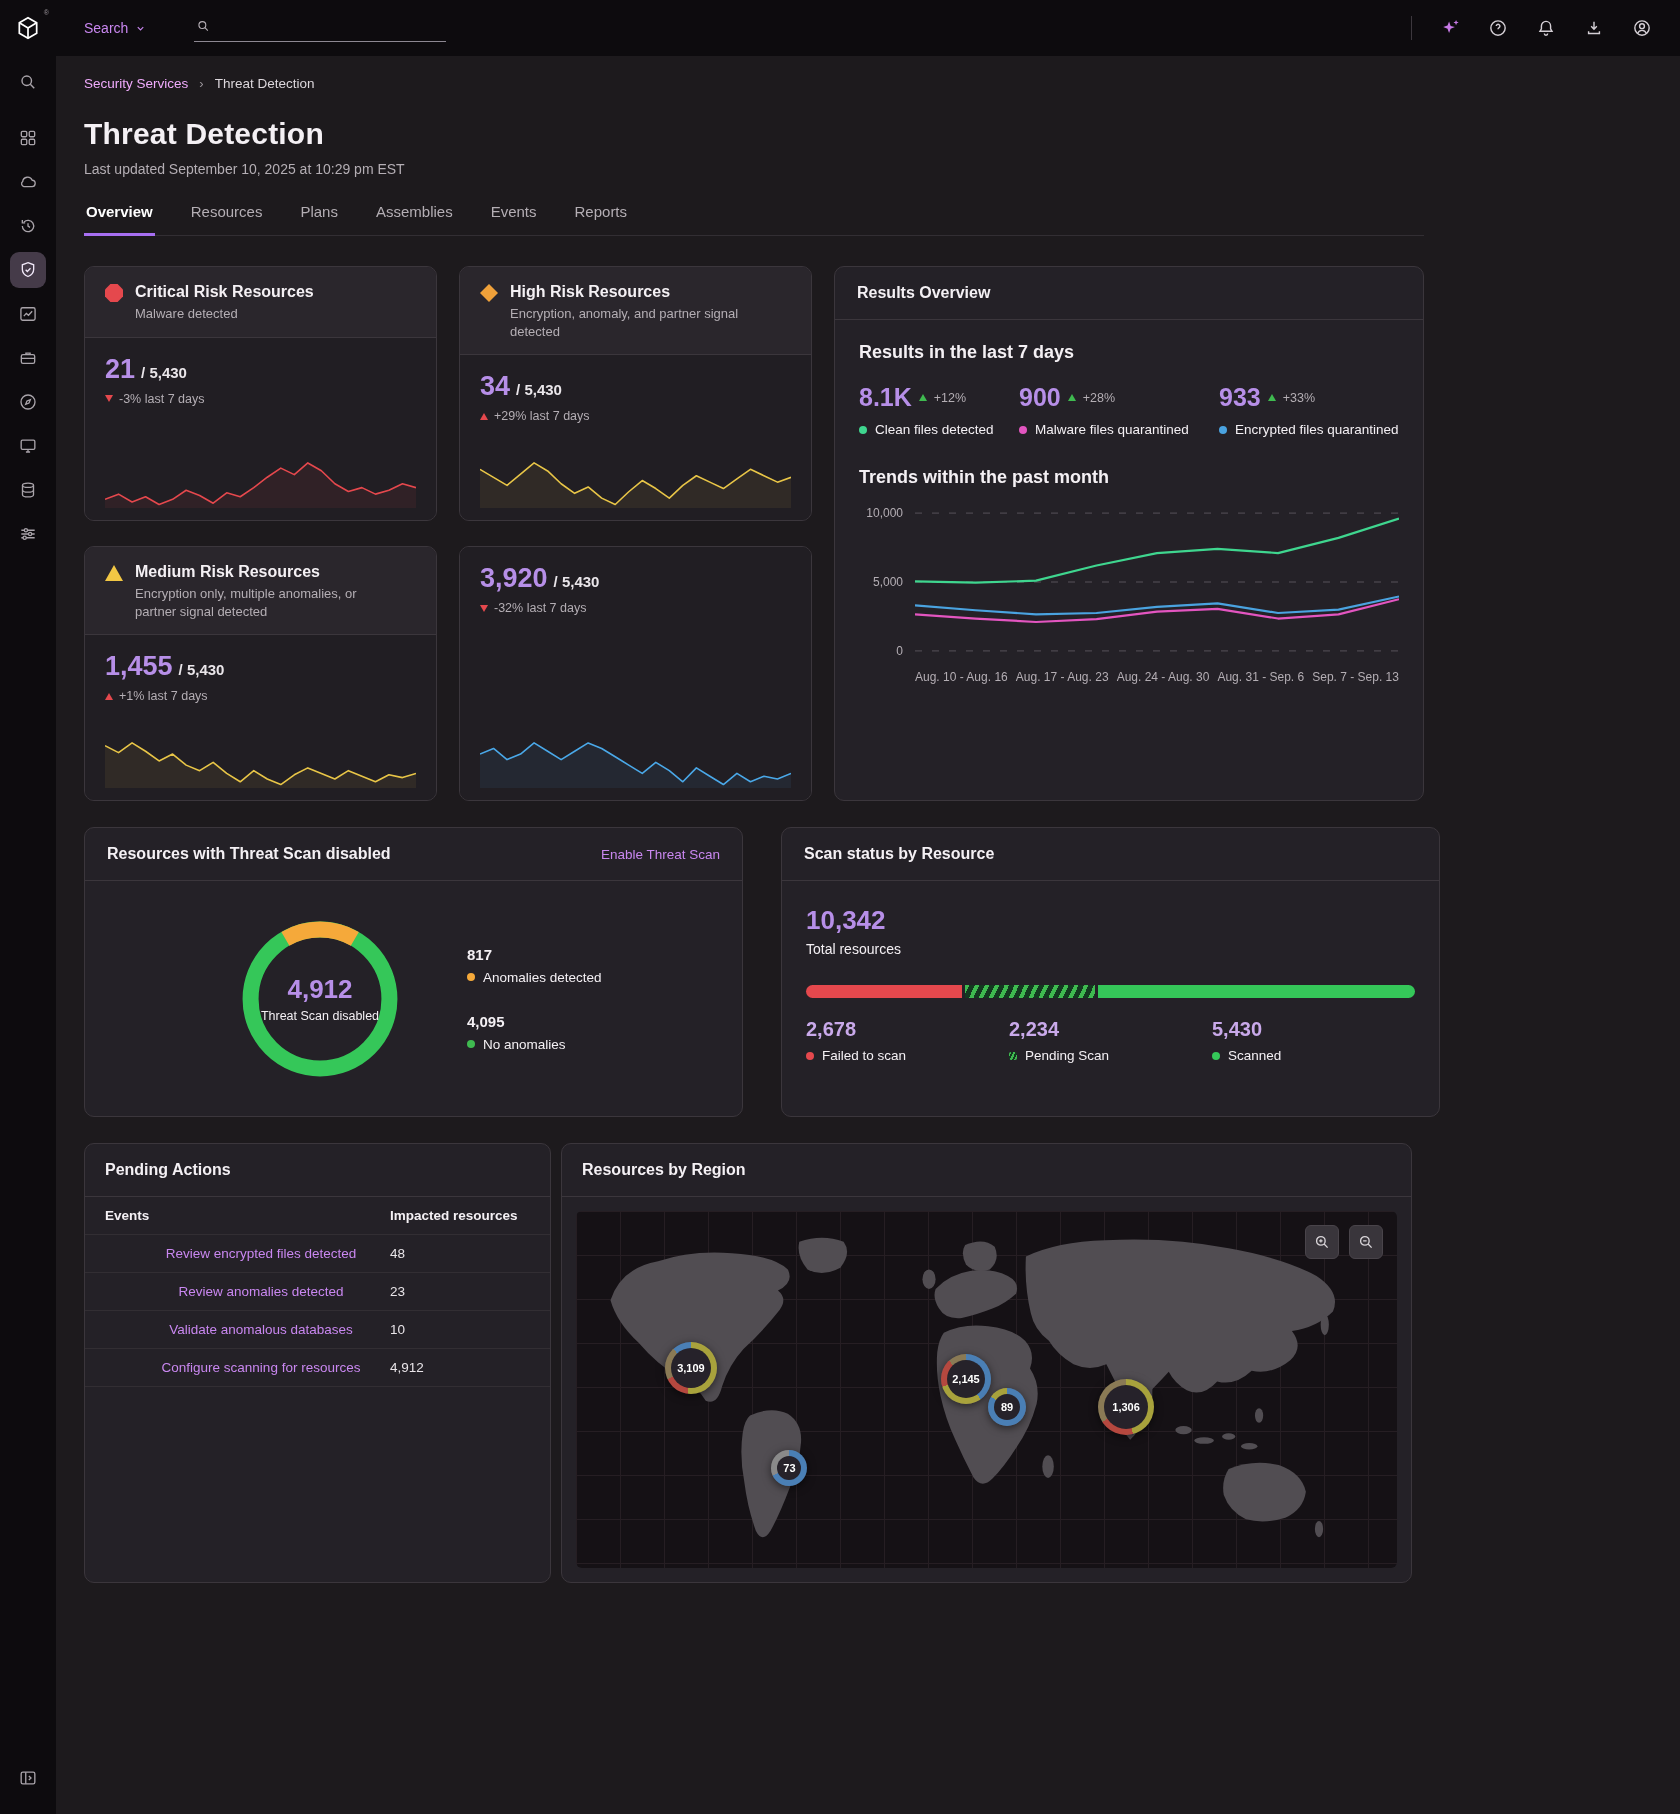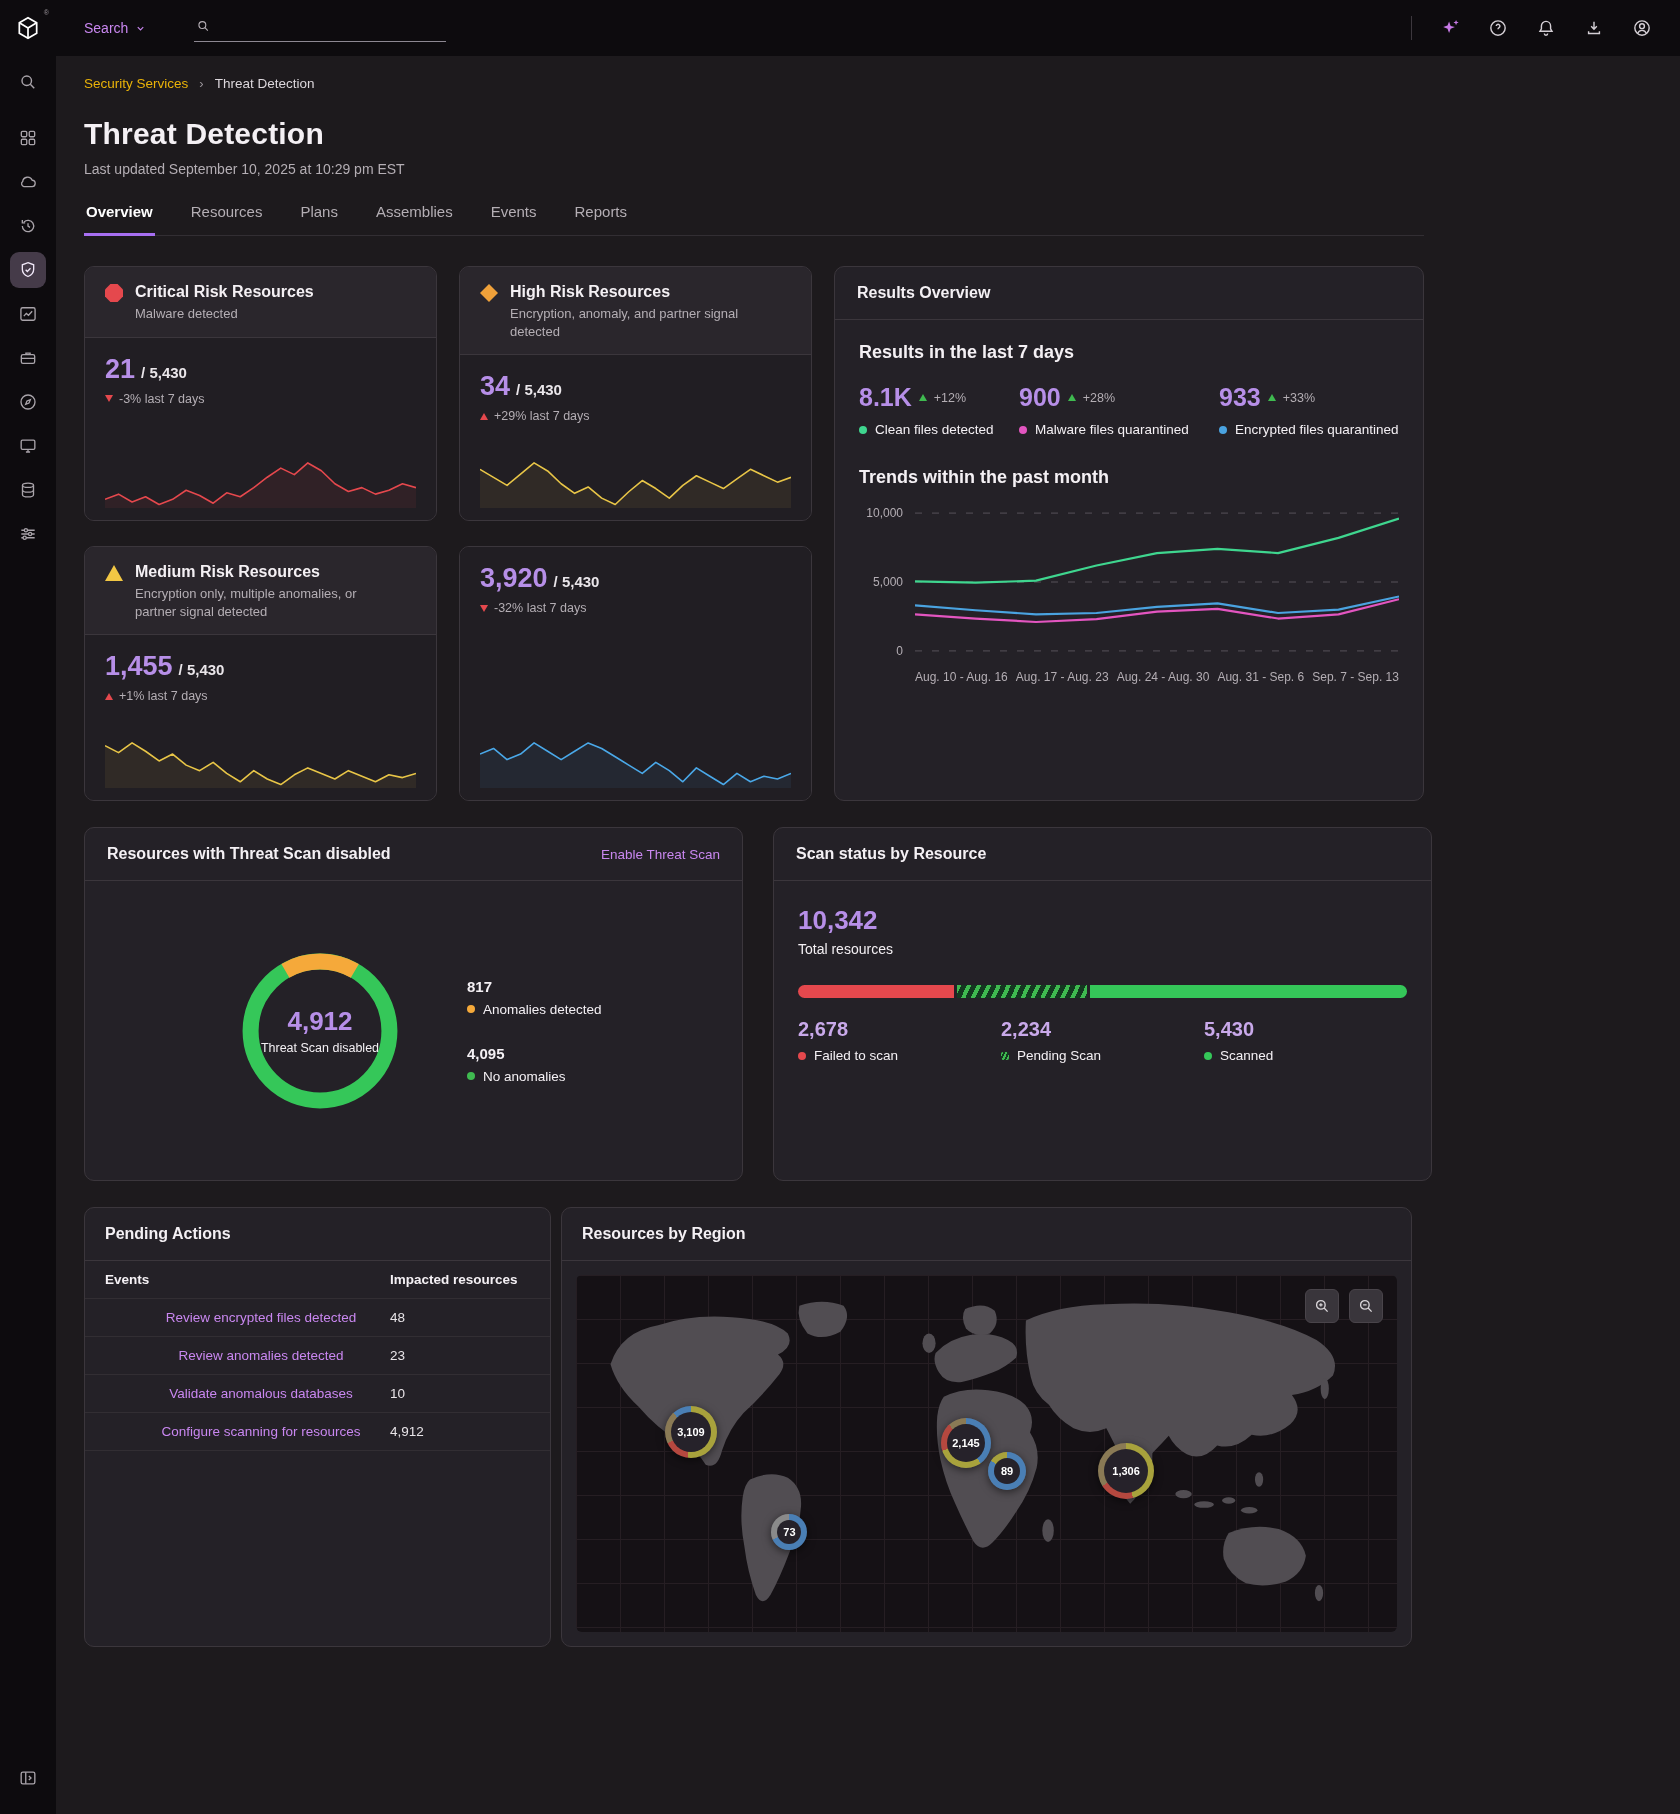--- a/index.html
+++ b/index.html
@@ -25,21 +25,21 @@
   .search-box input{background:transparent;border:none;outline:none;color:#f4f0f4;font-size:14px;width:100%;}
   .topbar-right{margin-left:auto;display:flex;align-items:center;gap:20px;}
   .tb-divider{width:1px;height:24px;background:#3c373d;margin-right:4px;}
   .icon-btn{width:28px;height:28px;display:flex;align-items:center;justify-content:center;background:none;border:none;color:#d4cfd5;cursor:pointer;}
   .icon-btn.sparkle{color:#c77ae6;}
 
   
   .main{grid-column:2;padding:20px 0 0 28px;}
   .content{width:1340px;}
   .breadcrumb{display:flex;align-items:center;font-size:13.5px;}
-  .crumb-link{color:#eab308;text-decoration:none;cursor:pointer;}
+  .crumb-link{color:#f0abfc;text-decoration:none;cursor:pointer;}
   .crumb-sep{color:#9a949a;margin:0 11px;font-size:13px;}
   .crumb-current{color:#dcd7dc;}
   .page-title{font-size:30px;font-weight:600;margin-top:26px;letter-spacing:.2px;}
   .page-updated{font-size:14px;color:#b4aeb4;margin-top:10px;}
   .tabs{margin-top:26px;display:flex;gap:34px;border-bottom:1px solid #322e33;}
   .tab{background:none;border:none;color:#b4aeb4;font-size:15px;padding:0 2px 13px;cursor:pointer;border-bottom:3px solid transparent;margin-bottom:-1px;}
   .tab.active{color:#fff;font-weight:700;border-bottom-color:#a76ff2;}
 
   .card{background:#242127;border:1px solid #3b363c;border-radius:10px;overflow:hidden;}
   .card-head{display:flex;align-items:center;justify-content:space-between;padding:17px 22px;border-bottom:1px solid #3b363c;}
@@ -81,21 +81,21 @@
   .dot.hatched{background:repeating-linear-gradient(115deg,#3fba50 0 2px,#143820 2px 4px)!important;border-radius:2px;}
   .ro-trends-title{margin-top:30px;font-size:18px;font-weight:700;}
   .trends{margin-top:18px;display:grid;grid-template-columns:56px 1fr;}
   .trends-ylabels{position:relative;}
   .trends-ylabels span{position:absolute;right:12px;transform:translateY(-50%);font-size:12px;color:#b4aeb4;white-space:nowrap;}
   .trends-plot{position:relative;height:152px;}
   #trends-svg{position:absolute;inset:0;width:100%;height:100%;}
   .trends-xlabels{grid-column:2;display:flex;justify-content:space-between;margin-top:12px;font-size:12px;color:#b4aeb4;}
 
   
-  .row2{margin-top:26px;display:grid;grid-template-columns:659px 659px;gap:30px;width:1340px;height:354px;}
+  .row2{margin-top:26px;display:grid;grid-template-columns:659px 659px;gap:38px;width:1340px;height:290px;}
   .row2 .card{height:100%;display:flex;flex-direction:column;}
   .ts-body{flex:1;display:flex;align-items:center;gap:58px;padding:20px 24px;}
   .donut-wrap{position:relative;width:178px;height:178px;margin-left:122px;flex:none;}
   #donut-svg{width:100%;height:100%;display:block;}
   .donut-center{position:absolute;inset:0;display:flex;flex-direction:column;align-items:center;justify-content:center;gap:4px;}
   .donut-value{font-size:26px;font-weight:700;color:#b78fe8;}
   .donut-label{font-size:12.5px;white-space:nowrap;}
   .ts-legend{display:flex;flex-direction:column;gap:28px;}
   .leg-value{font-size:15px;font-weight:700;}
   .legend-label{display:flex;align-items:center;gap:8px;font-size:13.5px;margin-top:7px;white-space:nowrap;}

